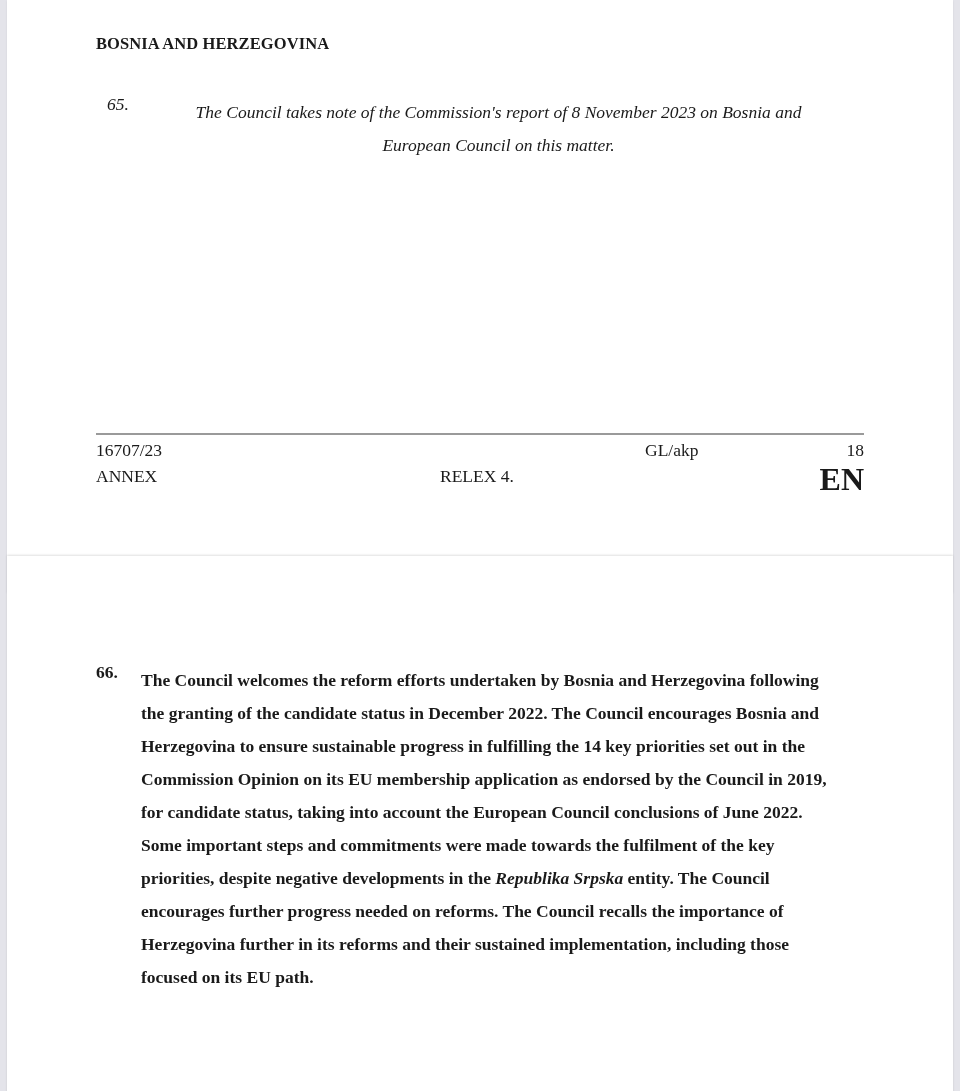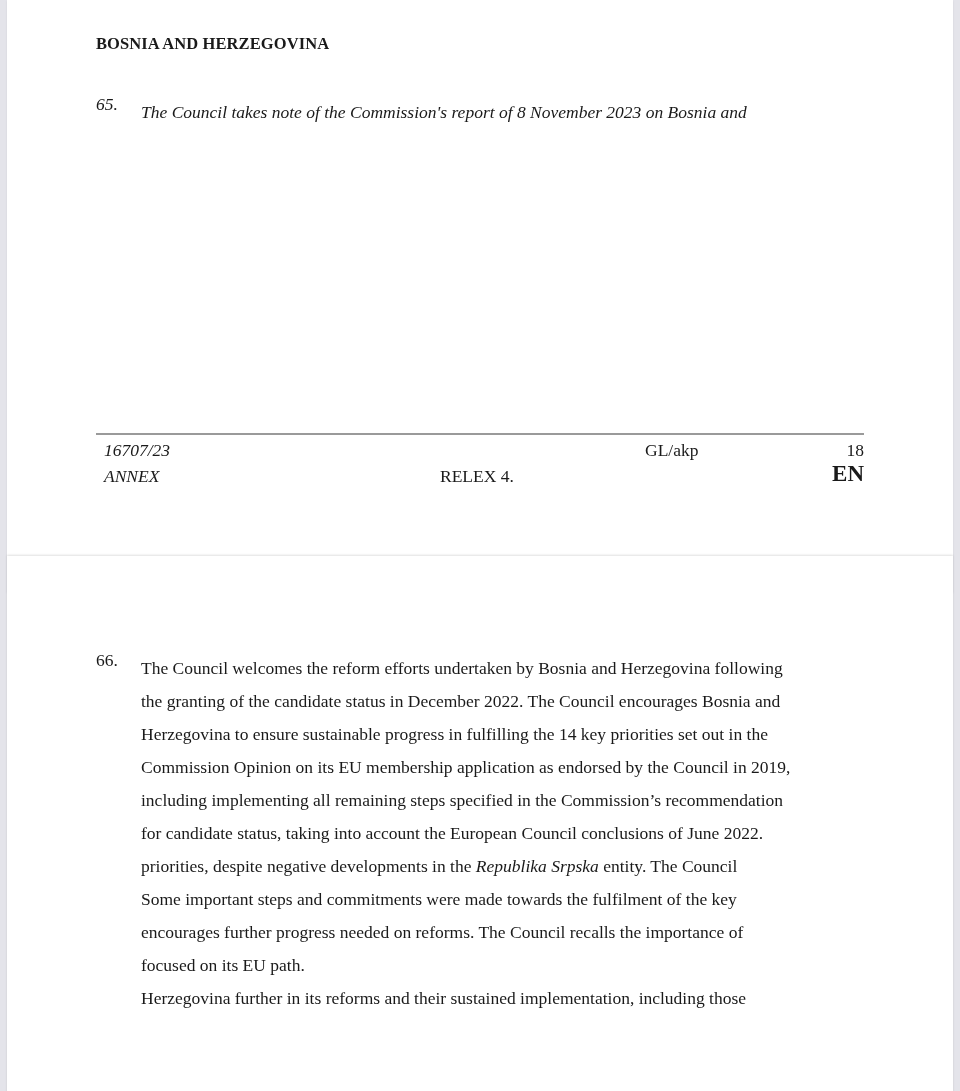--- a/index.html
+++ b/index.html
@@ -18,20 +18,21 @@
     .page {
       position: absolute;
       left: 7px;
       right: 7px;
       background: #ffffff;
     }
     .page-1 {
       top: 0;
       height: 592px;
       box-shadow: 0 1px 2px rgba(0,0,0,0.08);
+      text-align: center;
     }
     .page-2 {
       top: 556px;
       height: 560px;
       box-shadow: 0 -1px 2px rgba(0,0,0,0.12);
     }
     .heading {
       position: absolute;
       left: 89px;
       top: 34px;
@@ -52,58 +53,59 @@
       top: 0;
       width: 44px;
     }
     .para .text {
       margin-left: 45px;
       white-space: nowrap;
       margin-top: 8px;
     }
     .para .text .line { display: block; }
     .para-65 { top: 88px; font-style: italic; }
-    .para-66 { top: 88px; }
+    .para-66 { top: 100px; font-weight: bold; }
     .footer-rule {
       position: absolute;
       left: 89px;
       right: 89px;
       top: 433px;
       height: 2px;
       background: #9a9a9a;
     }
     .footer-row {
       position: absolute;
       left: 89px;
       right: 89px;
       font-size: 17.5px;
     }
     .footer-row-1 { top: 440px; }
     .footer-row-2 { top: 466px; }
-    .footer-left { position: absolute; left: 8px; font-style: italic; }
+    .footer-left { position: absolute; left: 0; }
     .footer-mid1 { position: absolute; left: 549px; }
     .footer-mid2 { position: absolute; left: 344px; }
     .footer-right { position: absolute; right: 0; font-family: Liberation Serif, serif; }
     .lang {
       font-weight: bold;
-      font-size: 23px;
+      font-size: 32px;
       top: -5px;
     }
     em { font-style: italic; }
   </style>
 </head>
 <body>
 
 <div class="page page-1">
   <div class="heading">BOSNIA AND HERZEGOVINA</div>
 
   <div class="para para-65">
     <span class="num">65.</span>
     <div class="text">
       <span class="line">The Council takes note of the Commission's report of 8 November 2023 on Bosnia and</span>
+      <span class="line">European Council on this matter.</span>
     </div>
   </div>
 
   <div class="footer-rule"></div>
   <div class="footer-row footer-row-1">
     <span class="footer-left">16707/23</span>
     <span class="footer-mid1">GL/akp</span>
     <span class="footer-right">18</span>
   </div>
   <div class="footer-row footer-row-2">
@@ -114,22 +116,21 @@
 </div>
 
 <div class="page page-2">
   <div class="para para-66">
     <span class="num">66.</span>
     <div class="text">
       <span class="line">The Council welcomes the reform efforts undertaken by Bosnia and Herzegovina following</span>
       <span class="line">the granting of the candidate status in December 2022. The Council encourages Bosnia and</span>
       <span class="line">Herzegovina to ensure sustainable progress in fulfilling the 14 key priorities set out in the</span>
       <span class="line">Commission Opinion on its EU membership application as endorsed by the Council in 2019,</span>
-      <span class="line">including implementing all remaining steps specified in the Commission’s recommendation</span>
       <span class="line">for candidate status, taking into account the European Council conclusions of June 2022.</span>
+      <span class="line">Some important steps and commitments were made towards the fulfilment of the key</span>
       <span class="line"><span>priorities, despite negative developments in the </span><em>Republika Srpska</em><span> entity. The Council</span></span>
-      <span class="line">Some important steps and commitments were made towards the fulfilment of the key</span>
       <span class="line">encourages further progress needed on reforms. The Council recalls the importance of</span>
+      <span class="line">Herzegovina further in its reforms and their sustained implementation, including those</span>
       <span class="line">focused on its EU path.</span>
-      <span class="line">Herzegovina further in its reforms and their sustained implementation, including those</span>
     </div>
   </div>
 </div>
 
 </body></html>

